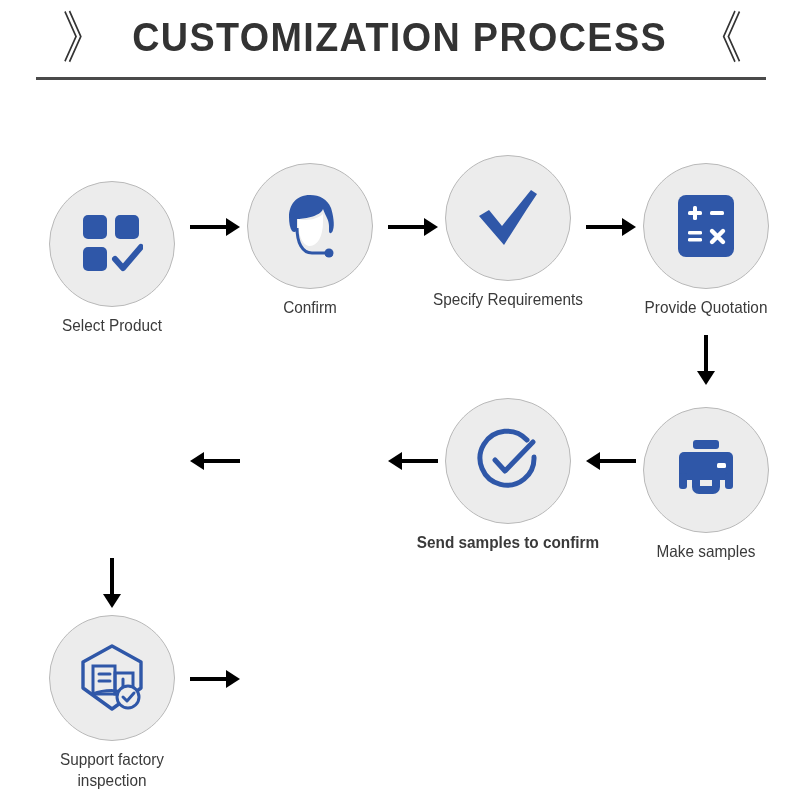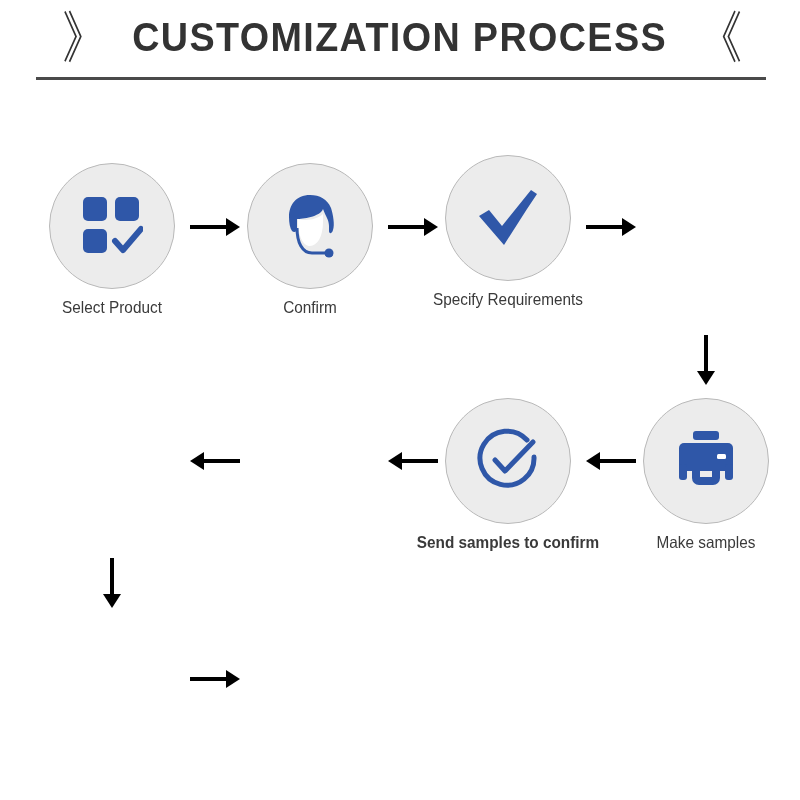--- a/index.html
+++ b/index.html
@@ -80,21 +80,21 @@
 
   <div class="header">
     <div class="title-row">
       <span class="chev">》</span>
       <span class="title-text">CUSTOMIZATION PROCESS</span>
       <span class="chev">《</span>
     </div>
     <div class="title-rule"></div>
   </div>
 
-  <div class="node" style="left:49px;top:163px;">
+  <div class="node" style="left:49px;top:181px;">
     <div class="circle">
       <span>
         <svg width="62" height="62" viewBox="0 0 62 62">
           <rect x="2" y="2" width="24" height="24" rx="5" fill="#2f57a8"></rect>
           <rect x="34" y="2" width="24" height="24" rx="5" fill="#2f57a8"></rect>
           <rect x="2" y="34" width="24" height="24" rx="5" fill="#2f57a8"></rect>
           <path d="M34 46 L42 55 L60 34" fill="none" stroke="#2f57a8" stroke-width="6" stroke-linecap="round" stroke-linejoin="round"></path>
         </svg>
       </span>
     </div>
@@ -134,27 +134,43 @@
       </span>
     </div>
     <div class="node-label">Specify Requirements</div>
   </div>
 
   <div class="arrow-h right" style="left:586px;top:218px;width:50px;">
     <div class="shaft"></div>
       <div class="head"></div>
   </div>
 
+  <div class="node" style="left:643px;top:163px;">
+    <div class="circle">
+      <span>
+        <svg width="60" height="66" viewBox="0 0 60 66">
+          <rect x="2" y="2" width="56" height="62" rx="8" fill="#2f57a8"></rect>
+          <rect x="12" y="18" width="14" height="4" rx="1.5" fill="#fff"></rect>
+          <rect x="17" y="13" width="4" height="14" rx="1.5" fill="#fff"></rect>
+          <rect x="34" y="18" width="14" height="4" rx="1.5" fill="#fff"></rect>
+          <rect x="12" y="38" width="14" height="3.6" rx="1.4" fill="#fff"></rect>
+          <rect x="12" y="45" width="14" height="3.6" rx="1.4" fill="#fff"></rect>
+          <path d="M36 38 L47 49 M47 38 L36 49" stroke="#fff" stroke-width="4.4" stroke-linecap="round"></path>
+        </svg>
+      </span>
+    </div>
+    <div class="node-label">Provide Quotation</div>
+  </div>
 
   <div class="arrow-v" style="left:697px;top:335px;height:50px;">
     <div class="shaft"></div>
       <div class="head"></div>
   </div>
 
-  <div class="node" style="left:643px;top:398px;">
+  <div class="node" style="left:643px;top:407px;">
     <div class="circle">
       <span>
         <svg width="66" height="62" viewBox="0 0 66 62">
           <rect x="20" y="1" width="26" height="9" rx="3" fill="#2f57a8"></rect>
           <rect x="6" y="13" width="54" height="28" rx="5" fill="#2f57a8"></rect>
           <rect x="44" y="24" width="9" height="5" rx="1.5" fill="#fff"></rect>
           <rect x="6" y="34" width="8" height="16" rx="3" fill="#2f57a8"></rect>
           <rect x="52" y="34" width="8" height="16" rx="3" fill="#2f57a8"></rect>
           <path d="M19 33 L19 48 a7 7 0 0 0 7 7 L40 55 a7 7 0 0 0 7 -7 L47 33 L39 33 L39 47 L27 47 L27 33 Z" fill="#2f57a8"></path>
         </svg>
@@ -190,20 +206,38 @@
     <div class="head"></div>
       <div class="shaft"></div>
   </div>
 
 
   <div class="arrow-v" style="left:103px;top:558px;height:50px;">
     <div class="shaft"></div>
       <div class="head"></div>
   </div>
 
+  <div class="node" style="left:49px;top:615px;">
+    <div class="circle">
+      <span>
+        <svg width="70" height="70" viewBox="0 0 70 70">
+          <path d="M35 3 L64 19 L64 45 L35 66 L6 45 L6 19 Z" fill="none" stroke="#2f57a8" stroke-width="3.4" stroke-linejoin="round"></path>
+          <rect x="16" y="23" width="22" height="28" fill="none" stroke="#2f57a8" stroke-width="3"></rect>
+          <path d="M22 31 L33 31 M22 38 L33 38" stroke="#2f57a8" stroke-width="3" stroke-linecap="round"></path>
+          <rect x="38" y="30" width="18" height="21" fill="none" stroke="#2f57a8" stroke-width="3"></rect>
+          <path d="M46 36 L46 45" stroke="#2f57a8" stroke-width="3" stroke-linecap="round"></path>
+          <path d="M16 51 C28 46 44 47 56 51" fill="none" stroke="#2f57a8" stroke-width="3"></path>
+          <circle cx="51" cy="54" r="11" fill="#ececec" stroke="#2f57a8" stroke-width="3"></circle>
+          <path d="M46 54 L50 58 L57 50" fill="none" stroke="#2f57a8" stroke-width="3" stroke-linecap="round" stroke-linejoin="round"></path>
+        </svg>
+      </span>
+    </div>
+    <div class="node-label">Support factory
+inspection</div>
+  </div>
 
   <div class="arrow-h right" style="left:190px;top:670px;width:50px;">
     <div class="shaft"></div>
       <div class="head"></div>
   </div>
 
 
 </div>
 
 </body></html>

